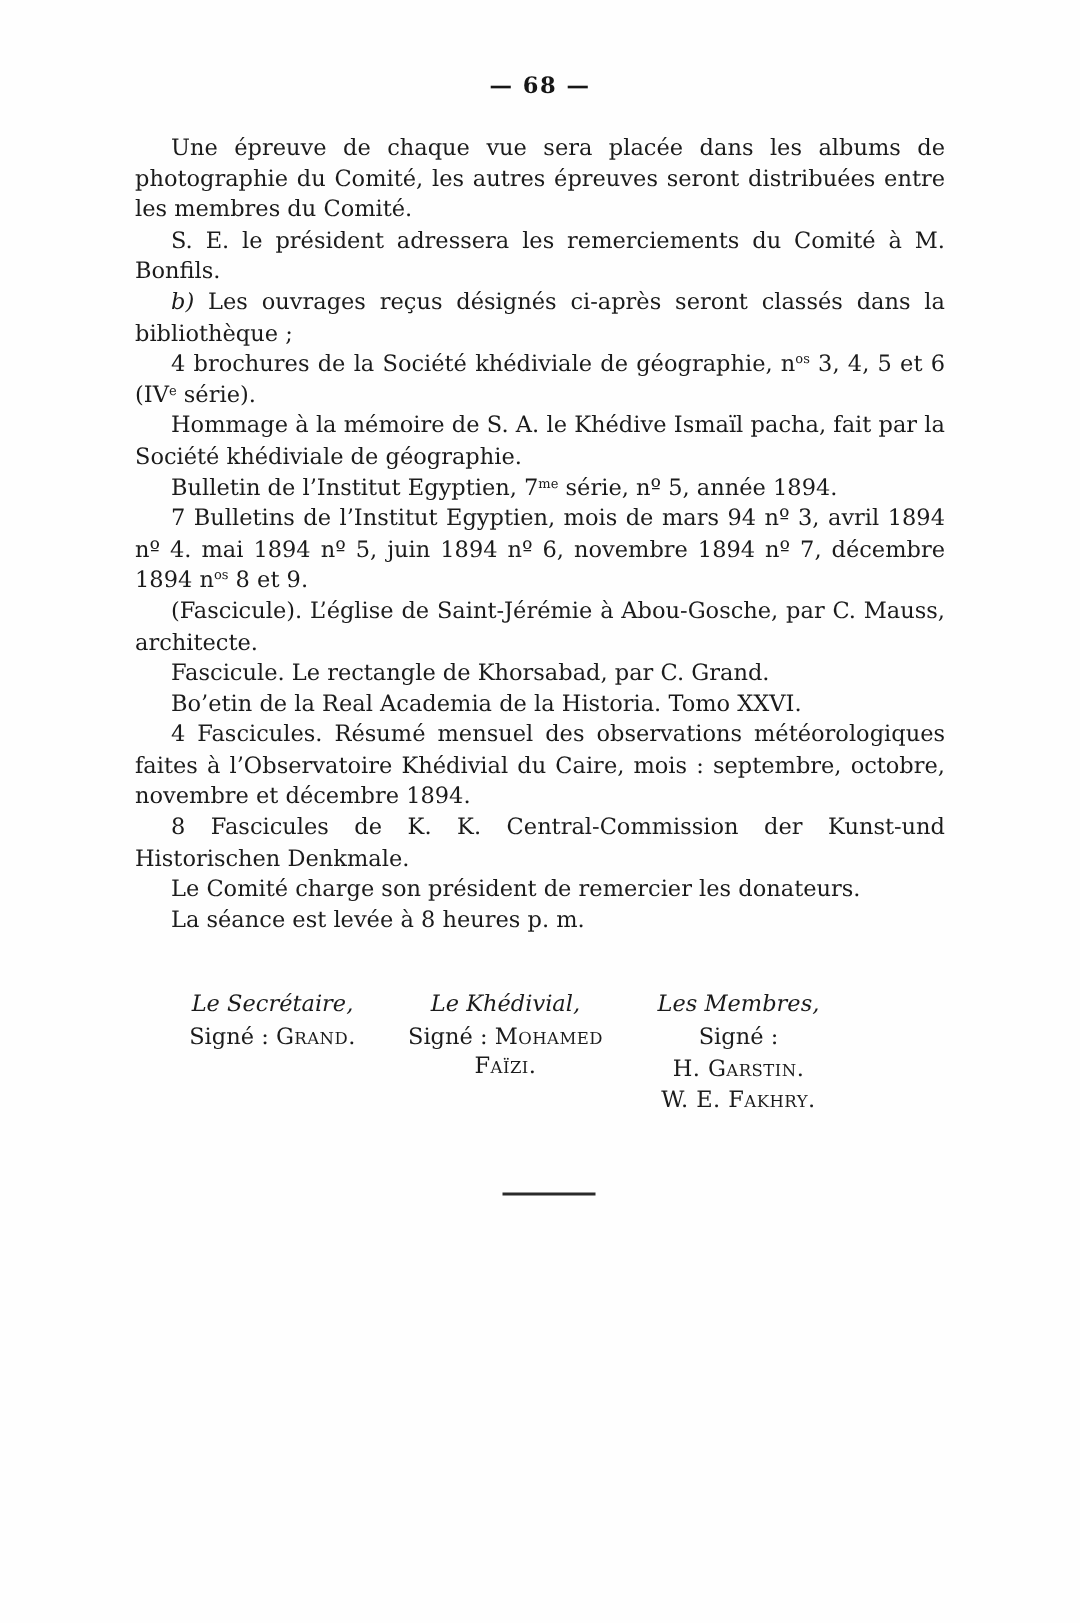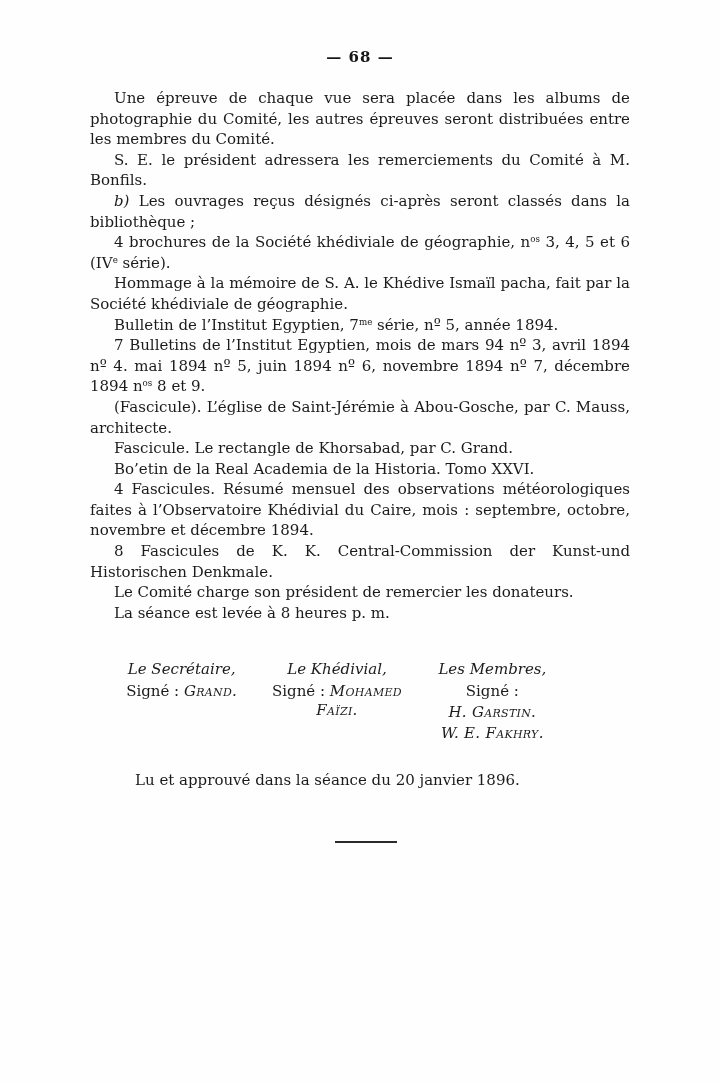--- a/index.html
+++ b/index.html
@@ -48,21 +48,21 @@
     display: flex;
   }
   .sig-col {
     flex: 1 1 33.33%;
     text-align: center;
     font-size: 15px;
     line-height: 21px;
   }
   .sig-title { font-style: italic; }
   .sig-line { line-height: 19px; padding-top: 2px; }
-  .sc { font-variant: small-caps; letter-spacing: 0.3px; font-style: italic; }
+  .sc { font-variant: small-caps; letter-spacing: 0.3px; }
   .approval {
     margin-top: 28px;
     padding-left: 45px;
     font-size: 15px;
     color: #1b1b1b;
   }
   .end-rule {
     width: 62px;
     border: 0;
     border-top: 2px solid #2a2a2a;
@@ -114,17 +114,16 @@
 
     <div class="sig-col">
       <div class="sig-title">Les Membres,</div>
       <div class="sig-line">Signé :</div>
       <div class="sig-line sc">H. Garstin.</div>
       <div class="sig-line sc">W. E. Fakhry.</div>
     </div>
 
   </div>
 
-  <div class="approval">Lu et approuvé dans la séance du 20 janvier 1896.</div>
 
   <hr class="end-rule">
 
 </div>
 
 </body></html>

